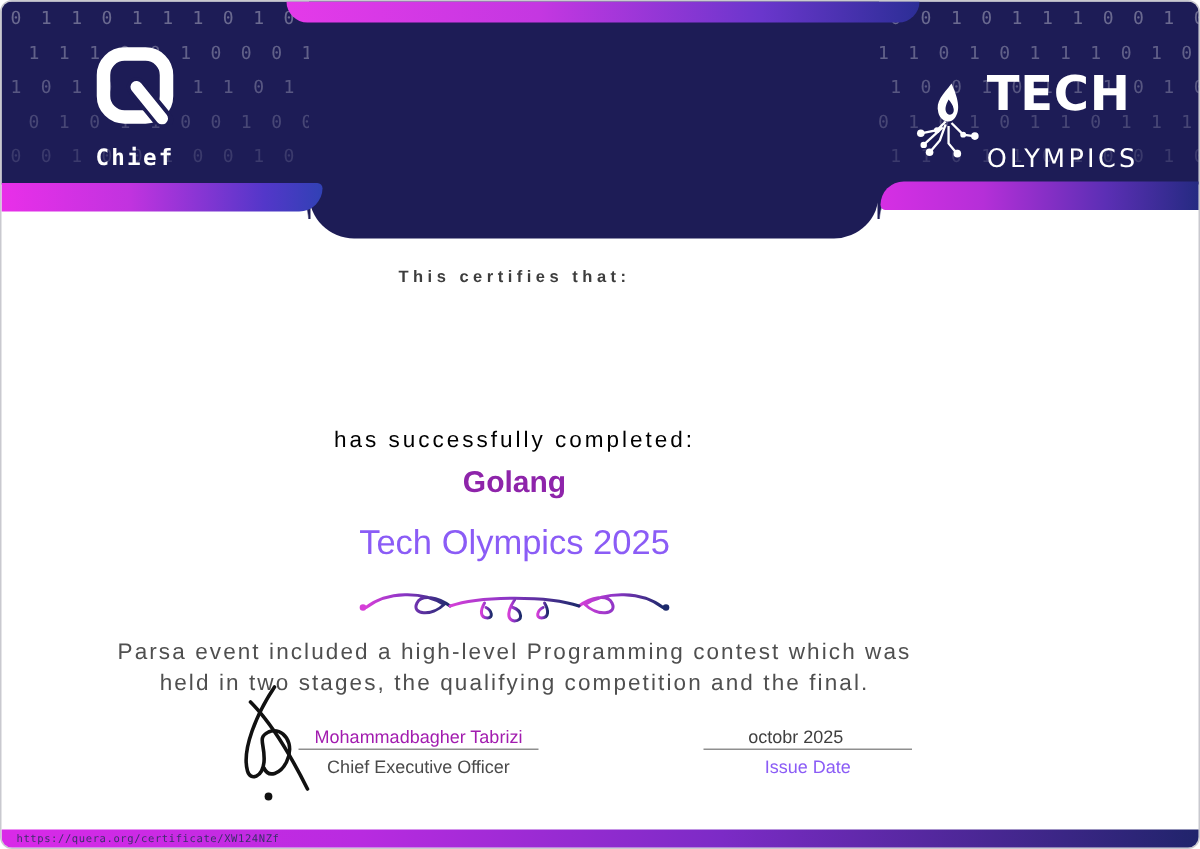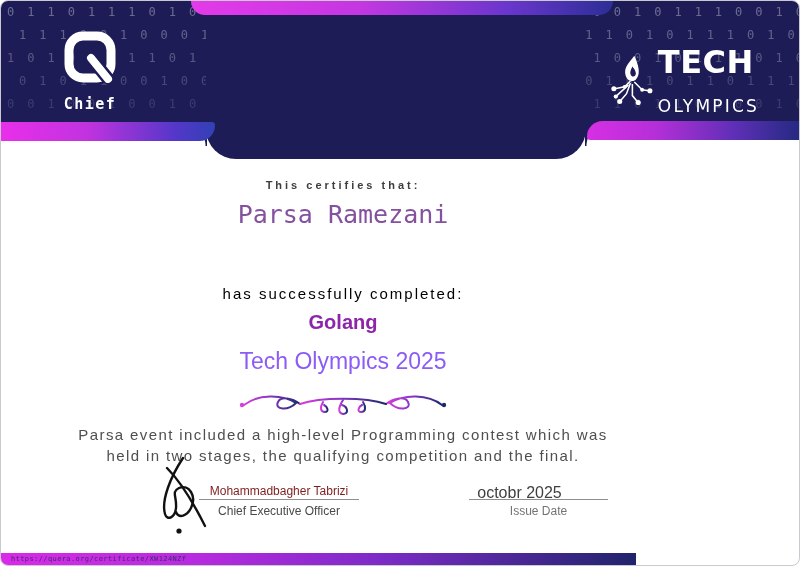--- a/index.html
+++ b/index.html
@@ -51,30 +51,30 @@
   .recipient{top:199px;font-family:"DejaVu Sans Mono",monospace;font-size:25px;color:#84519f;}
   .completed{top:284px;font-size:15px;letter-spacing:2px;color:#000000;}
   .course{top:310px;font-size:20px;font-weight:bold;color:#8e24aa;}
   .event{top:347px;font-size:23px;font-weight:500;color:#8b5cf6;}
   .flourish{top:389px;}
   .desc1{top:425px;font-size:15px;letter-spacing:1.4px;color:#4f4f4f;}
   .desc2{top:446px;font-size:15px;letter-spacing:1.4px;color:#4f4f4f;}
 
   
   .sig-svg{position:absolute;left:148px;top:455px;}
-  .sig-name{position:absolute;left:198px;top:483px;width:160px;text-align:center;font-size:12px;color:#7f1d1d;}
+  .sig-name{position:absolute;left:198px;top:483px;width:160px;text-align:center;font-size:12px;color:#a21caf;}
   .rule{position:absolute;top:498px;height:1px;background:#8f8f8f;}
   .sig-rule{left:198px;width:160px;}
   .sig-title{position:absolute;left:198px;top:503px;width:160px;text-align:center;font-size:12px;color:#4a4a4a;}
-  .date-value{position:absolute;left:449px;top:483px;width:139px;text-align:center;font-size:16px;color:#3f3f3f;}
+  .date-value{position:absolute;left:460px;top:483px;width:139px;text-align:center;font-size:12px;color:#3f3f3f;}
   .date-rule{left:468px;width:139px;}
-  .date-label{position:absolute;left:468px;top:503px;width:139px;text-align:center;font-size:12px;color:#737373;}
+  .date-label{position:absolute;left:468px;top:503px;width:139px;text-align:center;font-size:12px;color:#8b5cf6;}
 
   
-  .footer-bar{position:absolute;left:0;top:552px;width:635px;height:14px;
+  .footer-bar{position:absolute;left:0;top:552px;width:800px;height:14px;
               background:linear-gradient(90deg,#d92ae8 0%,#b82be0 30%,#7c2bc6 60%,#20246b 100%);}
   .cert-url{position:absolute;left:10px;top:2px;font-size:7px;letter-spacing:.4px;color:#233055;opacity:.85;
             font-family:"DejaVu Sans Mono",monospace;}
 </style>
 </head>
 <body>
 
 <div class="cert">
 
   <div class="header-band"></div>
@@ -123,21 +123,20 @@
         <circle cx="34" cy="36" r="2"></circle>
       </g>
     </svg>
     <div class="tech-text">
       <div class="tech-title">TECH</div>
       <div class="tech-sub">OLYMPICS</div>
     </div>
   </div>
 
   <div class="center certifies" style="position:absolute">This certifies that:</div>
-  <div class="center recipient" style="position:absolute">Parsa Ramezani</div>
   <div class="center completed" style="position:absolute">has successfully completed:</div>
   <div class="center course" style="position:absolute">Golang</div>
   <div class="center event" style="position:absolute">Tech Olympics 2025</div>
 
   <div class="center flourish" style="position:absolute">
     <svg width="210" height="30" viewBox="0 0 210 30">
       <defs>
         <linearGradient id="fg" x1="0" y1="0" x2="1" y2="0">
           <stop offset="0" stop-color="#d63fd8"></stop>
           <stop offset="0.45" stop-color="#8a35c5"></stop>

